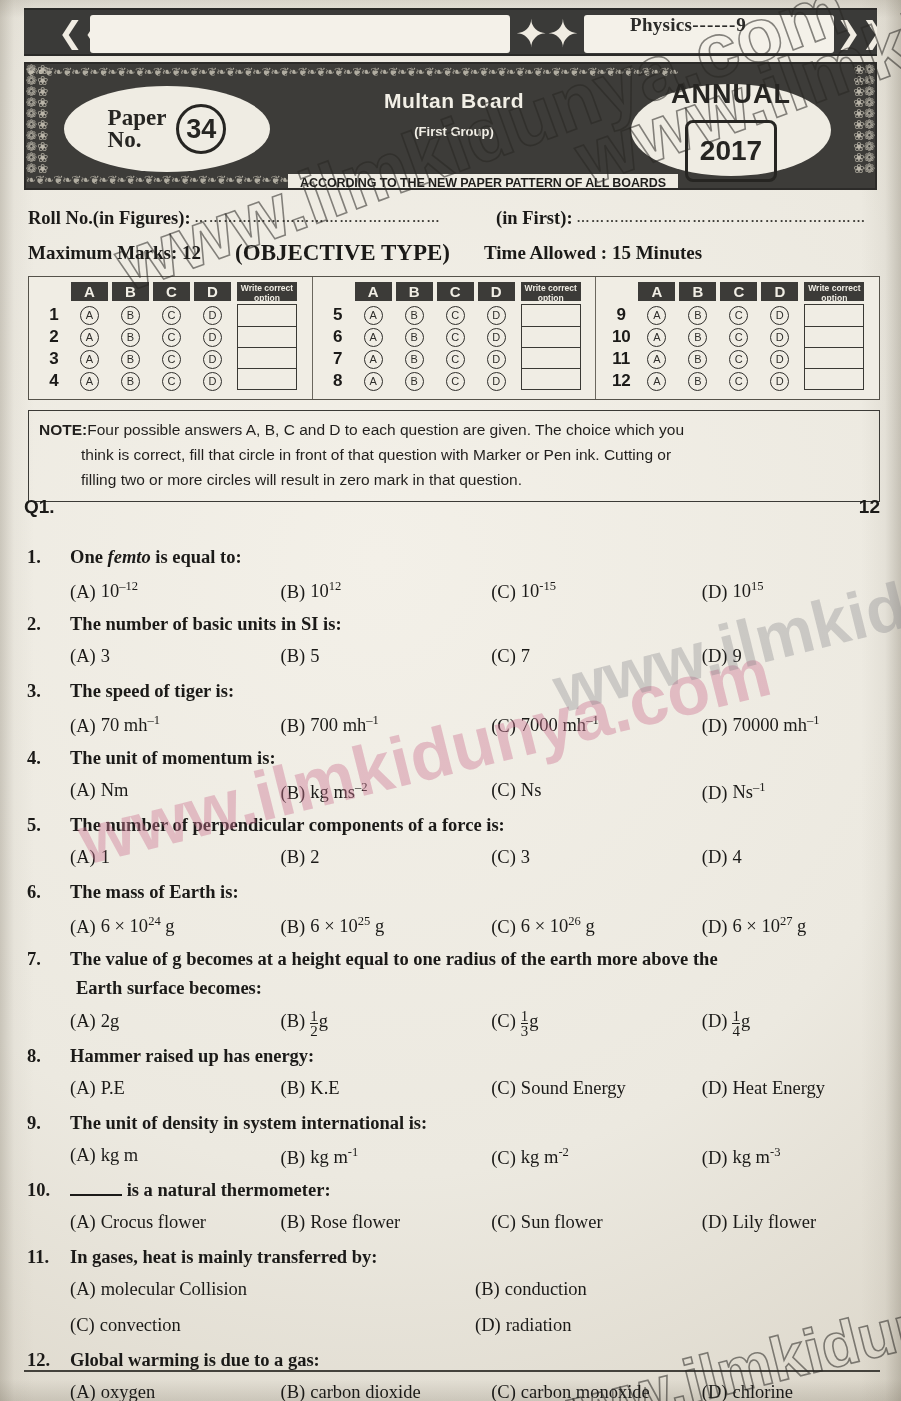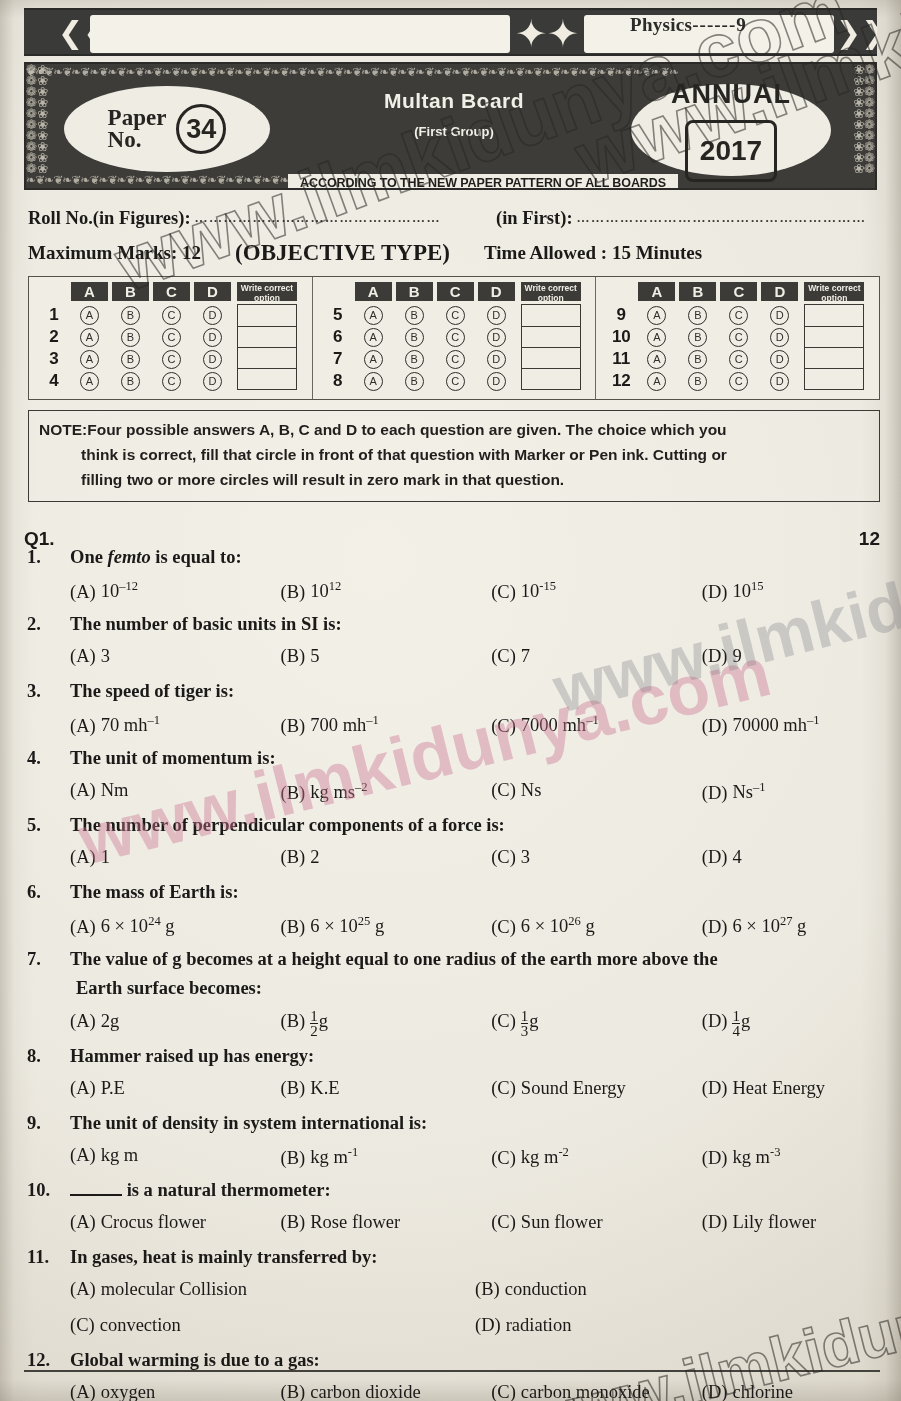--- a/index.html
+++ b/index.html
@@ -165,29 +165,29 @@
   .wco{ width:60px; margin-left:6px; }
   .wco .ghead{ font-size:8.5px; line-height:9.5px; padding-top:2px; }
   .wco-cells{ border:1.4px solid #3a3934; }
   .wco-cell{ height:21px; }
   .wco-cell + .wco-cell{ border-top:1.4px solid #3a3934; }
 
   
   .notebox{
     position:absolute; left:28px; top:410px; width:852px; height:92px;
     border:1.6px solid #3b3a36; padding:6px 10px 4px 10px;
-    font-family:"Liberation Sans", sans-serif; font-weight:bold; font-size:15.5px;
+    font-family:"Liberation Sans", sans-serif; font-weight:normal; font-size:15.5px;
     line-height:25px; text-align:justify; color:#211f1d;
   }
   .notebox .ind{ display:block; padding-left:42px; text-indent:0; }
   .notebox .first{ padding-left:0; }
 
   
   .q-head{
-    position:absolute; left:24px; top:528px; width:856px;
+    position:absolute; left:24px; top:496px; width:856px;
     display:flex; justify-content:space-between; align-items:baseline;
     font-family:"Liberation Sans", sans-serif; font-weight:bold; font-size:19px;text-align:center;
   }
   .qlist{ position:absolute; left:24px; top:540px; width:856px; }
   .q{ margin-bottom:0px; }
   .q-stem{
     display:flex; font-family:"Liberation Serif", serif; font-weight:bold; font-size:18.5px;
     line-height:28px; padding-top:3px;
   }
   .q-no{ width:46px; flex:0 0 46px; padding-left:3px; }

